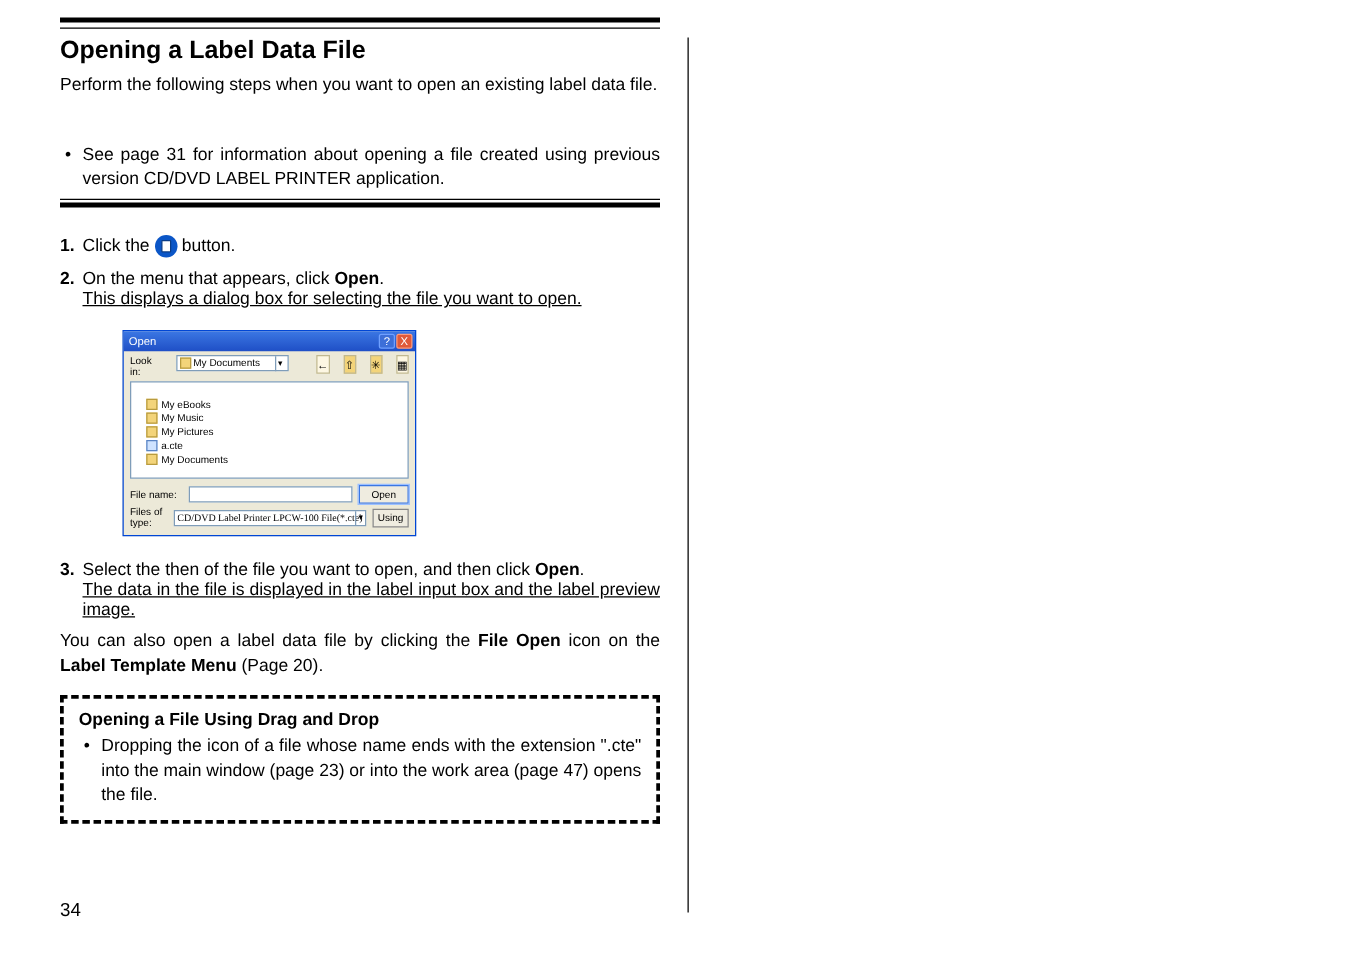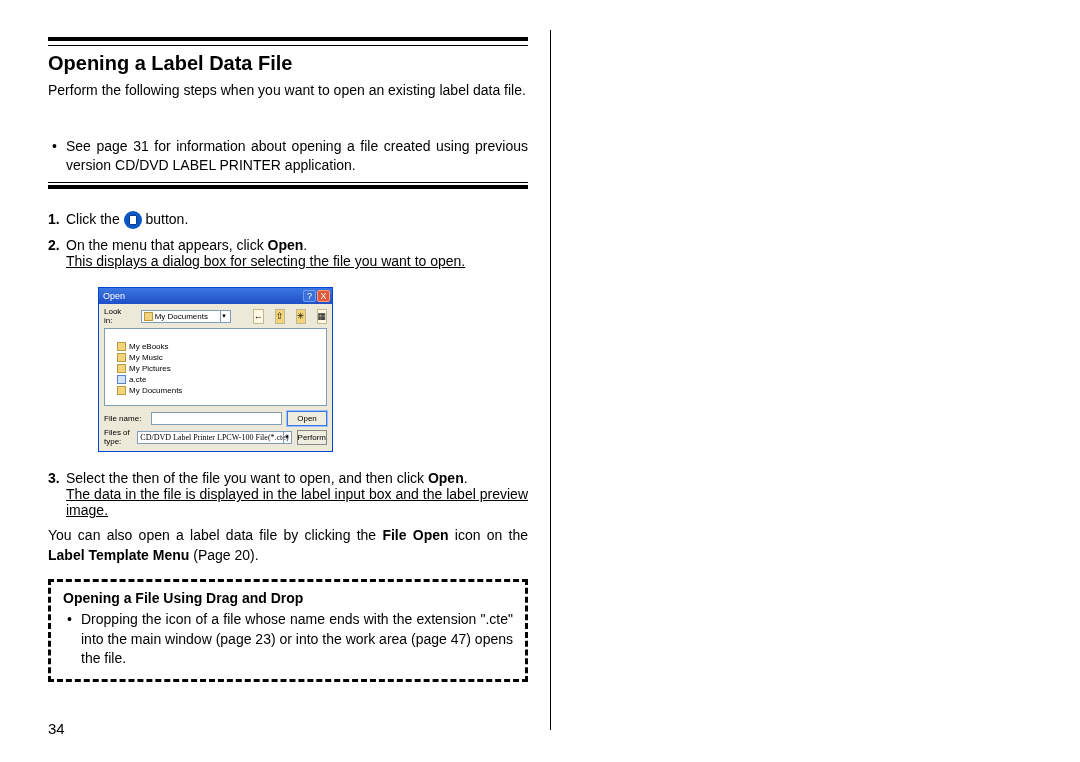--- a/index.html
+++ b/index.html
@@ -10,21 +10,21 @@
     height: 762px;
     background: #fff;
     font-family: "Trebuchet MS", Arial, sans-serif;
     font-size: 14px;
     color: #000;
     position: relative;
   }
   .page {
     position: absolute;
     left: 48px;
-    top: 37px;
+    top: 14px;
     width: 480px;
   }
   .vdiv {
     position: absolute;
     left: 550px;
     top: 30px;
     width: 1px;
     height: 700px;
     background: #000;
   }
@@ -62,21 +62,21 @@
     background: linear-gradient(#3b77e3,#1f4fc6);
     color:#fff; display:flex; align-items:center; padding:0 2px;
     justify-content: space-between;
   }
   .titlebar .t-left{font-size:9px; padding-left:2px;}
   .titlebar .t-right{display:flex; gap:1px;}
   .tb-btn{width:13px;height:12px;display:flex;align-items:center;justify-content:center;
     font-size:9px;color:#fff;border-radius:2px;}
   .tb-help{background:#3d6fd8;border:1px solid #6fa0ff;}
   .tb-close{background:#e05a3a;border:1px solid #ff9a7a;}
-  .row{display:flex;align-items:center;padding:3px 5px;gap:11px;}
+  .row{display:flex;align-items:flex-start;padding:3px 5px;gap:11px;}
   .lbl{width:42px;color:#000;}
   .combo{flex:0 0 90px;height:13px;background:#fff;border:1px solid #7f9db9;
     display:flex;align-items:center;padding:0 2px;gap:2px;}
   .tri{width:8px;height:12px;border-left:1px solid #7f9db9;display:flex;
     align-items:center;justify-content:center;color:#000;font-size:7px;margin-left:auto;}
   .nav-ico{width:15px;height:15px;border:1px solid #c0b890;background:#fdf7e3;
     display:flex;align-items:center;justify-content:center;font-size:9px;}
   .filelist{margin:0 5px;height:78px;background:#fff;border:1px solid #7f9db9;
     padding:12px;}
   .fi{display:flex;align-items:center;gap:3px;height:11px;}
@@ -179,21 +179,21 @@
               <span></span>
             </span>
           <span class="btn def">Open</span>
         </div>
         <div class="brow">
           <span class="lbl">Files of type:</span>
           <span class="tx" style="position:relative;font-family:Liberation Serif, serif;">
               <span style="white-space:nowrap;overflow:hidden;width:100%;">CD/DVD Label Printer LPCW-100 File(*.cte)</span>
               <span class="tri" style="position:absolute;right:0;top:0;height:100%;">▾</span>
             </span>
-          <span class="btn">Perform</span>
+          <span class="btn">Using</span>
         </div>
       </div>
     </div>
   </div>
 
   <div class="step">
     <span class="num">3.</span><span class="body" style="text-align:justify;">
       <span>Select the then of the file you want to open, and then click </span><span class="bold">Open</span><span>.</span>
     </span>
     <div class="cont">The data in the file is displayed in the label input box and the label preview image.</div>

